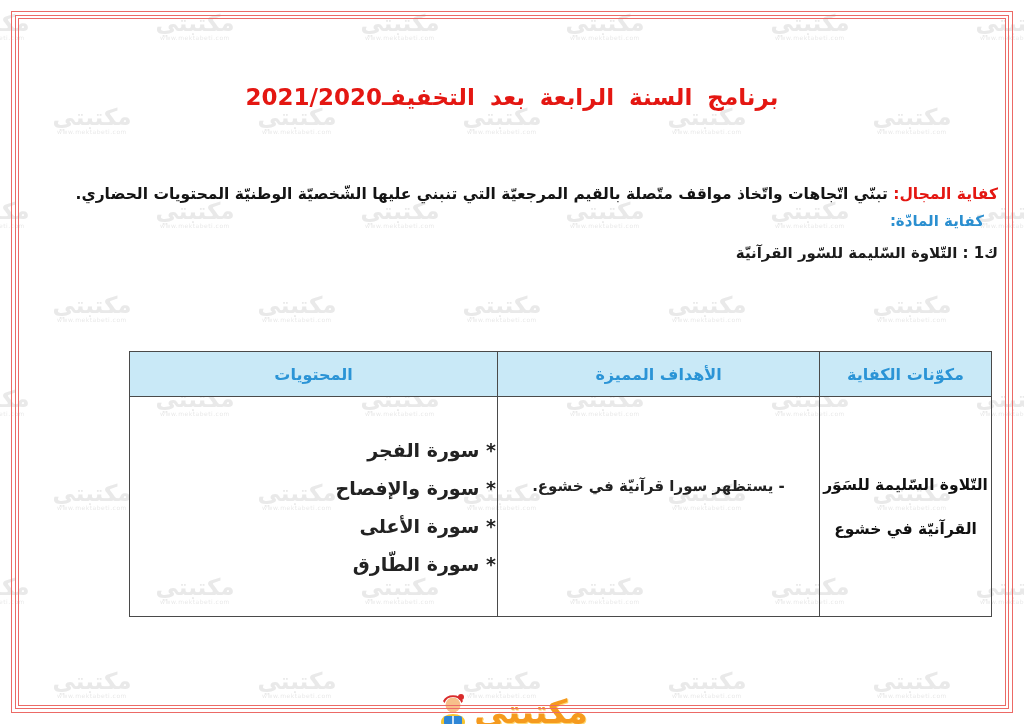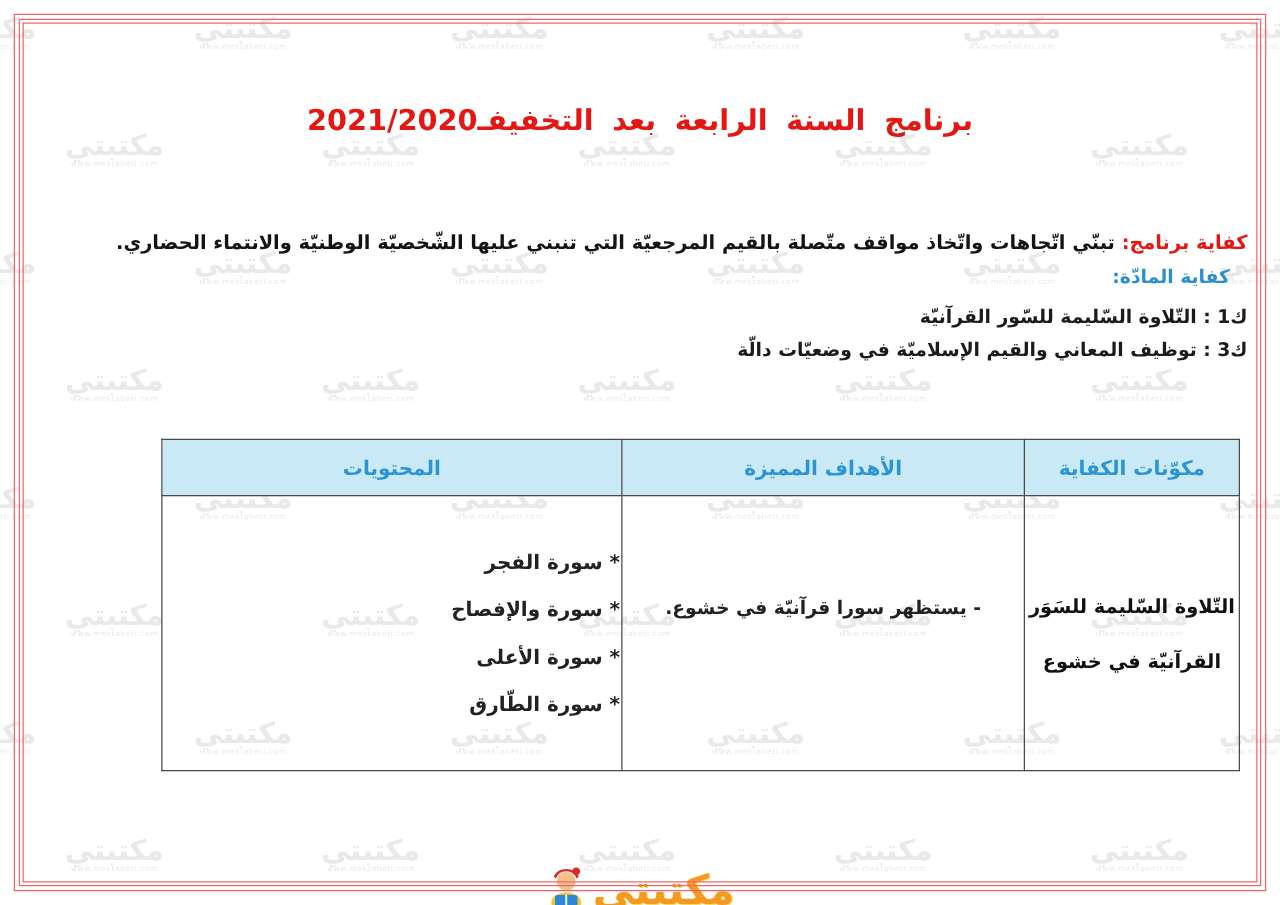--- a/index.html
+++ b/index.html
@@ -39,21 +39,21 @@
   table.program{position:absolute;top:303px;right:32px;width:862px;
         border-collapse:collapse;table-layout:fixed;z-index:2;}
   table.program th,table.program td{border:1.4px solid #4a4a4a;}
   table.program th{height:42px;background:#c9e9f7;color:#2b94d6;
         font-size:16px;font-weight:bold;text-align:center;}
   table.program td{height:176px;vertical-align:middle;background:transparent;}
   td.cell-component{font-weight:bold;font-size:15.5px;color:#111;text-align:center;
         line-height:44px;white-space:pre-line;}
   td.cell-objective{font-size:15px;font-weight:bold;color:#222;text-align:center;
         padding-bottom:42px;}
-  td.cell-contents{font-size:16px;font-weight:bold;color:#222;text-align:right;
+  td.cell-contents{font-size:19px;font-weight:bold;color:#222;text-align:right;
         }
   td.cell-contents .surah{line-height:38px;height:38px;}
 
   .footer-logo{position:absolute;top:641px;right:0;left:0;text-align:center;z-index:2;}
   .logo-row{display:flex;align-items:center;justify-content:center;gap:4px;direction:rtl;}
   .brand-text{font-size:33px;font-weight:bold;color:#f59a1e;line-height:36px;
         text-shadow:1px 1px 0 #ffd76e;}
   .brand-url{font-size:11px;font-weight:bold;color:#e03131;letter-spacing:1.5px;
         direction:ltr;margin-top:1px;}
 </style>
@@ -244,28 +244,27 @@
   <div class="frame f1"></div>
   <div class="frame f2"></div>
   <div class="frame f3"></div>
 
   <div class="content">
 
     <div class="doc-title">برنامج السنة الرابعة بعد التخفيفـ2021/2020</div>
 
 
     <div class="para">
-      <span class="label-red">كفاية برنامج:</span><span> تبنّي اتّجاهات واتّخاذ مواقف متّصلة بالقيم المرجعيّة التي تنبني عليها الشّخصيّة الوطنيّة والانتماء الحضاري.</span>
+      <span class="label-red">كفاية المجال:</span><span> تبنّي اتّجاهات واتّخاذ مواقف متّصلة بالقيم المرجعيّة التي تنبني عليها الشّخصيّة الوطنيّة المحتويات الحضاري.</span>
     </div>
 
     <div class="mada label-blue">كفاية المادّة:</div>
 
     <div class="klist">
       <div class="kitem">ك1 : التّلاوة السّليمة للسّور القرآنيّة</div>
-      <div class="kitem">ك3 : توظيف المعاني والقيم الإسلاميّة في وضعيّات دالّة</div>
     </div>
 
     <table class="program" dir="rtl">
       <colgroup>
         <col style="width:172px">
         <col style="width:322px">
         <col style="width:368px">
       </colgroup>
       <thead>
         <tr>

